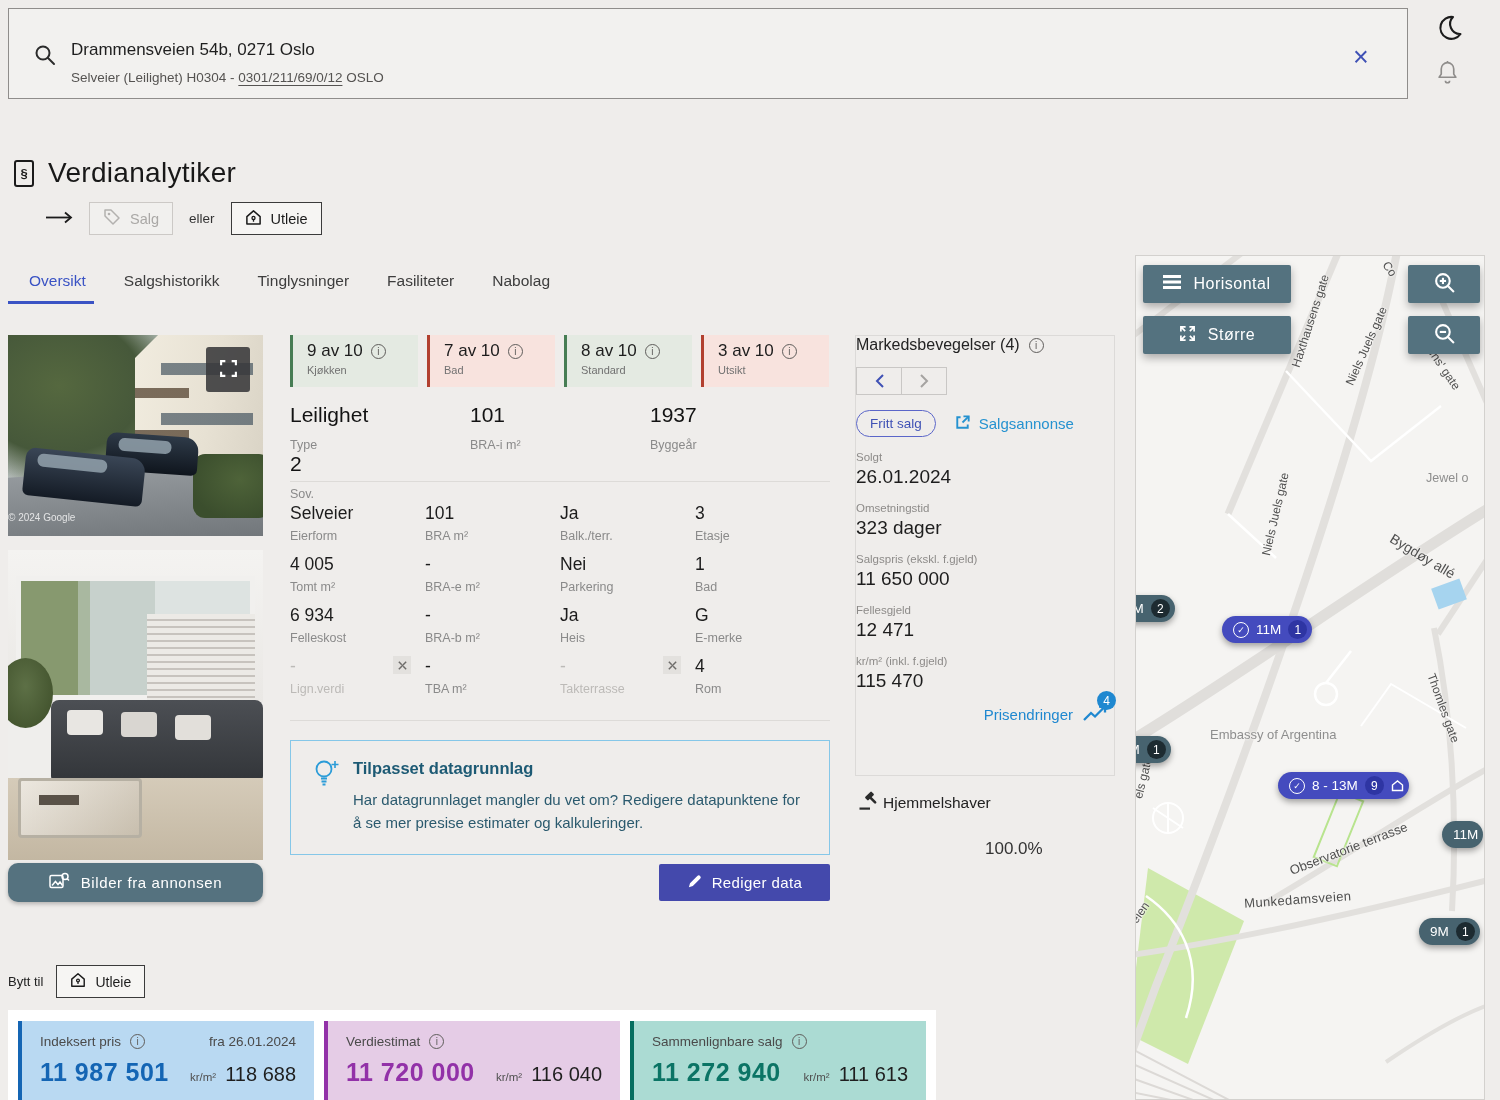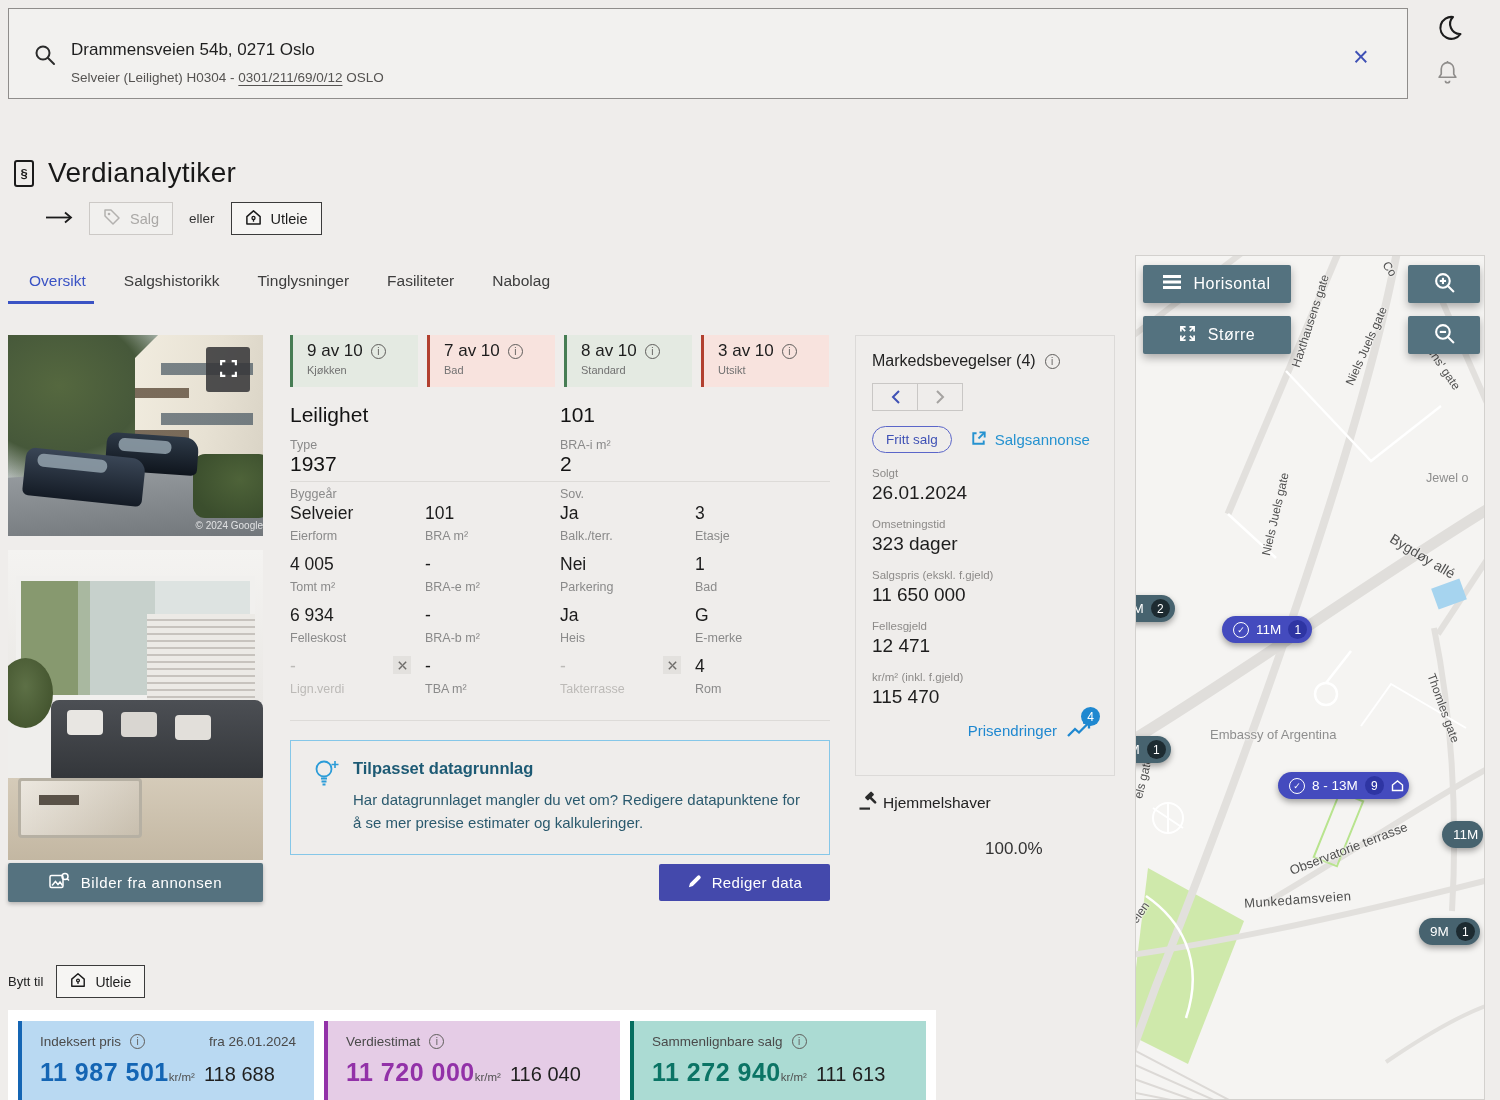--- a/index.html
+++ b/index.html
@@ -58,57 +58,57 @@
   .p1-hedge { position:absolute; right:-8px; bottom:18px; width:78px; height:64px; border-radius:12px;
     background:radial-gradient(ellipse at 60% 40%,#4e6339,#3b4e2d 75%); }
   .p1-car { position:absolute; border-radius:10px 14px 6px 6px; background:linear-gradient(180deg,#3a4656,#141b25); }
   .p1-car.c1 { left:16px; top:118px; width:120px; height:48px; transform:rotate(6deg); }
   .p1-car.c2 { left:98px; top:100px; width:92px; height:38px; transform:rotate(4deg);
     background:linear-gradient(180deg,#2e3a48,#0f151d); }
   .p1-car::before { content:""; position:absolute; left:12px; top:5px; width:58%; height:13px;
     background:#93a2ad; border-radius:6px; opacity:.85; }
   .fs-btn { position:absolute; right:13px; top:12px; width:44px; height:45px; border:none; border-radius:3px;
     background:rgba(56,56,58,.88); display:flex; align-items:center; justify-content:center; cursor:pointer; }
-  .p1-mark { position:absolute; bottom:5px; left:0; right:0; text-align:right; font-size:10px; color:rgba(255,255,255,.78);margin-left:40px; }
+  .p1-mark { position:absolute; bottom:13px; left:0; right:0; text-align:left; font-size:10px; color:rgba(255,255,255,.78); }
 
   .photo2 { top:550px; height:310px; background:#efeeec; }
   .p2-wall { position:absolute; inset:0 0 auto 0; height:152px; background:linear-gradient(180deg,#f4f3f1,#eae8e5); }
   .p2-window { position:absolute; left:8px; top:26px; width:239px; height:124px;
     background:linear-gradient(90deg,#87996f 0 26%,#a9b8a0 26% 31%,#c7d1cc 31% 58%,#dde3e1 58% 100%);
     box-shadow:inset 0 0 0 5px #f1f0ee, inset 78px 0 0 -73px #fff, inset 148px 0 0 -143px #fff; }
   .p2-blinds { position:absolute; right:8px; top:64px; width:108px; height:86px;
     background:repeating-linear-gradient(180deg,#eceae6 0 5px,#c7c3be 5px 7px); }
   .p2-sofa { position:absolute; right:0; top:150px; width:212px; height:80px; border-radius:8px 8px 4px 4px;
     background:linear-gradient(180deg,#4c4f54,#33363a); }
   .p2-sofa::before { content:""; position:absolute; left:16px; top:10px; width:36px; height:25px; border-radius:4px;
     background:#e8e6e2; box-shadow:54px 2px 0 #d9d6d1, 108px 5px 0 #e2dfda; }
   .p2-table { position:absolute; left:10px; top:228px; width:124px; height:60px; border:3px solid #b6b0a3; border-radius:4px;
     background:linear-gradient(120deg,rgba(255,255,255,.55),rgba(198,192,182,.35)); }
   .p2-table::before { content:""; position:absolute; left:18px; top:14px; width:40px; height:10px; background:#5a5248; }
   .p2-floor { position:absolute; left:0; bottom:0; width:100%; height:82px; background:linear-gradient(180deg,#d5cbb9,#c3b7a2); }
   .p2-plant { position:absolute; left:-10px; top:108px; width:55px; height:70px; border-radius:50%;
     background:radial-gradient(ellipse at 50% 40%,#5d7046,#44552f 75%); }
 
-  .gal-btn { position:absolute; left:8px; top:863px; width:255px; height:39px; border:none; border-radius:2px;
+  .gal-btn { position:absolute; left:8px; top:863px; width:255px; height:39px; border:none; border-radius:10px;
     background:#55727f; color:#fff; font-size:15px; letter-spacing:.6px; display:flex; align-items:center;
     justify-content:center; gap:11px; cursor:pointer; box-shadow:0 2px 4px rgba(0,0,0,.25); }
 
   
   .ratings { position:absolute; left:290px; top:335px; width:540px; display:flex; gap:9px; }
   .rcard { width:128px; height:52px; padding:6px 14px 0; }
   .rcard.green { background:#e4eae2; border-left:3px solid #477d54; }
   .rcard.red { background:#f8e3de; border-left:3px solid #b2402f; }
   .rscore { font-size:17px; color:#1d1d1d; display:flex; align-items:center; gap:8px; }
   .rlabel { font-size:11px; color:#717171; margin-top:3px; }
 
   .info { display:inline-flex; width:15px; height:15px; border:1.2px solid #5f5d5b; border-radius:50%;
     align-items:center; justify-content:center; font-size:10px; color:#5f5d5b; font-style:normal; flex:none; cursor:pointer; }
   .info::after { content:"i"; }
 
-  .primary-grid { position:absolute; left:290px; top:403px; width:540px; display:grid; grid-template-columns:repeat(2,1fr); }
+  .primary-grid { position:absolute; left:290px; top:403px; width:540px; display:grid; grid-template-columns:repeat(3,1fr); }
   .primary-grid .fval { font-size:21px; color:#131313; }
   .primary-grid .flab { font-size:12.5px; color:#8a8a8a; margin-top:11px; }
   .hr1 { position:absolute; left:290px; top:481px; width:540px; height:1px; background:#dddbd8; }
   .facts-grid { position:absolute; left:290px; top:503px; width:540px; display:grid;
     grid-template-columns:repeat(4,1fr); row-gap:11px; }
   .fact { position:relative; }
   .facts-grid .fval { font-size:17.5px; color:#1c1c1c; }
   .facts-grid .flab { font-size:12.5px; color:#8a8a8a; margin-top:5px; }
   .fact.muted .fval, .fact.muted .flab { color:#bcbab7; }
   .toolbtn { position:absolute; right:14px; top:0; width:18px; height:18px; background:#e3e1de;
@@ -117,21 +117,21 @@
 
   .tipbox { position:absolute; left:290px; top:740px; width:540px; height:115px; border:1px solid #85c7e8; }
   .tip-bulb { position:absolute; left:22px; top:17px; }
   .tip-title { position:absolute; left:62px; top:18px; font-size:16.5px; color:#1d5a74; font-weight:bold; }
   .tip-body { position:absolute; left:62px; top:47px; width:450px; font-size:15px; line-height:1.55; color:#2b5a6e; }
   .edit-btn { position:absolute; left:659px; top:864px; width:171px; height:37px; border:none; border-radius:2px;
     background:#4449ac; color:#fff; font-size:15px; letter-spacing:.4px; display:flex; align-items:center;
     justify-content:center; gap:10px; cursor:pointer; }
 
   
-  .market { position:absolute; left:855px; top:335px; width:260px; height:441px; border:1px solid #dcdad8; padding:16px; }
+  .market { position:absolute; left:855px; top:335px; width:260px; height:441px; border:1px solid #dcdad8; padding:0; }
   .m-title { font-size:16px; color:#232323; display:flex; align-items:center; gap:9px; }
   .mnav { margin-top:13px; display:flex; }
   .mnav button { width:46px; height:28px; border:1px solid #c9c7c5; background:transparent;
     display:flex; align-items:center; justify-content:center; cursor:pointer; }
   .mnav button + button { margin-left:-1px; }
   .mrow { margin-top:15px; display:flex; align-items:center; gap:17px; }
   .pill { height:27px; padding:0 13px; border:1.5px solid #5b66c9; border-radius:15px;
     display:flex; align-items:center; font-size:13.5px; color:#3f51b5; background:transparent; }
   .mlink { display:flex; align-items:center; gap:7px; font-size:15px; color:#2592d0; cursor:pointer; }
   .mfield { margin-top:14px; }
@@ -155,21 +155,21 @@
     overflow:hidden; padding:11px 10px; display:flex; gap:10px; }
   .pcard { flex:1; height:120px; padding:13px 18px 0; }
   .pcard.blue { background:#b9d9f2; border-left:4px solid #1465b4; }
   .pcard.blue .pval { color:#1465b4; }
   .pcard.purple { background:#e5cce6; border-left:4px solid #9231a8; }
   .pcard.purple .pval { color:#9231a8; }
   .pcard.teal { background:#abdbd3; border-left:4px solid #056e5f; }
   .pcard.teal .pval { color:#0b7465; }
   .ptoprow { display:flex; justify-content:space-between; align-items:center; font-size:13.5px; color:#4a4a4a; }
   .ptitle { display:flex; align-items:center; gap:9px; }
-  .pvalrow { display:flex; align-items:baseline; margin-top:9px; }
+  .pvalrow { display:flex; justify-content:space-between; align-items:baseline; margin-top:9px; }
   .pval { font-size:25px; font-weight:bold; letter-spacing:.5px; }
   .punit { display:flex; align-items:baseline; gap:9px; }
   .punit .ul { font-size:11.5px; color:#4f4f4f; }
   .punit .uv { font-size:20px; color:#1f1f1f; }
 
   
   .map { position:absolute; left:1135px; top:255px; width:350px; height:845px; background:#f5f4f2;
     border:1px solid #d3d1ce; overflow:hidden; }
   .map svg.roads { position:absolute; inset:0; pointer-events:none; }
   .mlabel { position:absolute; font-size:12px; color:#4f4f4f; white-space:nowrap;

